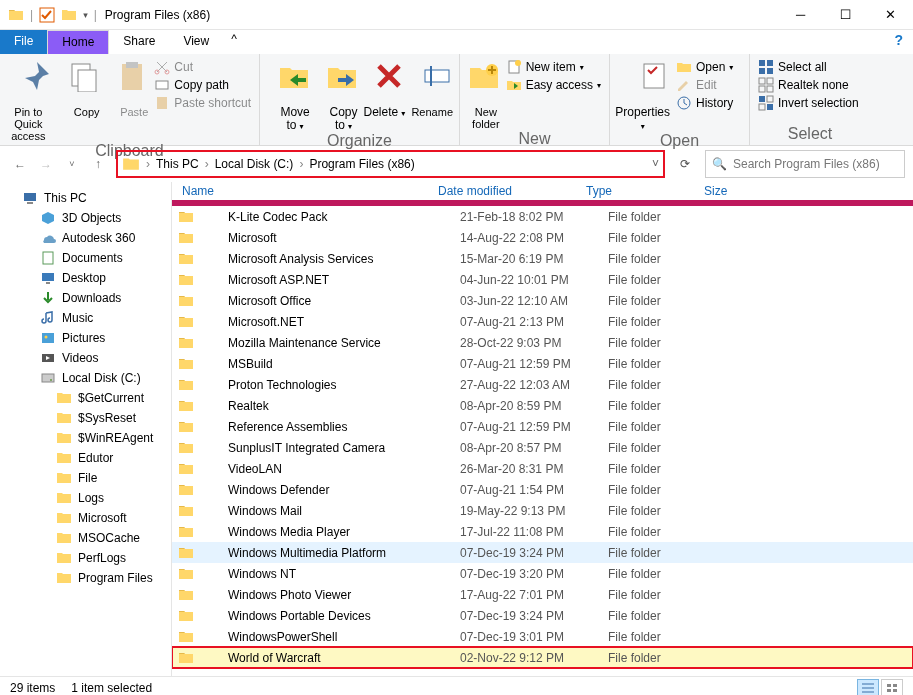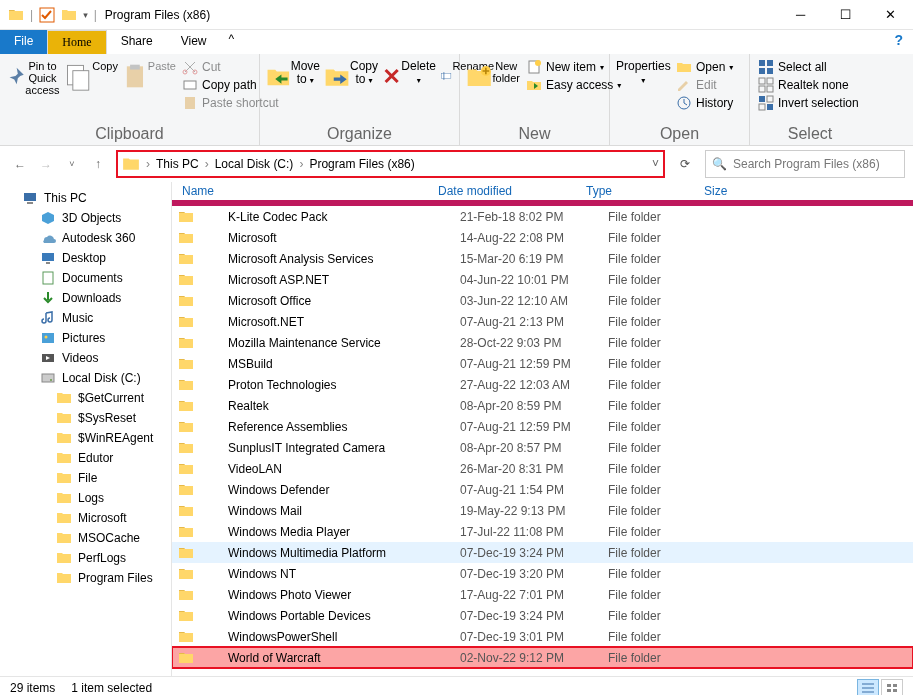--- a/index.html
+++ b/index.html
@@ -10,30 +10,30 @@
 .titlebar-left { display: flex; align-items: center; gap: 6px; padding-left: 8px; }
 .tb-icon { width: 16px; height: 16px; }
 .titlebar-title { padding-left: 8px; font-size: 12px; }
 .titlebar-controls { margin-left: auto; display: flex; }
 .titlebar-controls div { width: 45px; height: 30px; display: flex; align-items: center; justify-content: center; font-size: 13px; cursor: pointer; }
 
 
 .menubar { height: 24px; display: flex; align-items: stretch; background: #fff; position: relative; }
 .menu-tab { padding: 4px 14px; font-size: 12px; background: #fff; cursor: pointer; }
 .menu-tab.file { background: #1979ca; color: #fff; }
-.menu-tab.active { background: #eab308; border: 1px solid #dadada; border-bottom: none; font-family: Liberation Serif, serif; }
+.menu-tab.active { background: #8b5cf6; border: 1px solid #dadada; border-bottom: none; }
 .menubar .help { margin-left: auto; padding: 2px 10px; color: #1979ca; font-weight: bold; font-size: 14px; cursor: pointer; }
 .menubar .expand { padding: 2px 8px; cursor: pointer; }
 
 
 .ribbon { height: 92px; background: #f5f6f7; border-bottom: 1px solid #dadada; display: flex; }
 .ribbon-group { border-right: 1px solid #dadada; display: flex; flex-direction: column; padding: 2px 6px 0; }
 .ribbon-group-body { flex: 1; display: flex; align-items: flex-start; gap: 4px; padding-top: 2px; }
 .ribbon-group-label { text-align: center; font-size: 16px; color: #666; padding-bottom: 2px; }
-.rb-big { display: flex; flex-direction: row; align-items: flex-start; justify-content: flex-start; width: 54px; cursor: pointer; padding-top: 2px; }
+.rb-big { display: flex; flex-direction: column; align-items: flex-end; justify-content: flex-start; width: 54px; cursor: pointer; padding-top: 2px; gap: 12px; }
 .rb-big .icon { width: 32px; height: 32px; margin-bottom: 2px; }
 .rb-big .lbl { font-size: 11px; text-align: center; line-height: 1.1; }
 .rb-col { display: flex; flex-direction: column; gap: 0; }
 .rb-small { display: flex; align-items: center; gap: 4px; font-size: 11px; cursor: pointer; padding: 1px 2px; white-space: nowrap; }
 .rb-small .icon { width: 16px; height: 16px; flex-shrink: 0; }
 .disabled { opacity: 0.45; }
 
 
 .navbar { height: 36px; display: flex; align-items: center; padding: 4px 8px; gap: 6px; }
 .nav-arrows { display: flex; gap: 2px; align-items: center; }
@@ -64,21 +64,21 @@
 .col-date { width: 148px; }
 .col-type { width: 118px; }
 .col-size { width: 80px; }
 
 .file-list { flex: 1; overflow-y: auto; position: relative; }
 .file-list::-webkit-scrollbar { width: 16px; }
 .file-list::-webkit-scrollbar-thumb { background: #c2c2c2; }
 .file-list::-webkit-scrollbar-track { background: #f0f0f0; }
 .row { display: flex; align-items: center; height: 21px; padding-left: 6px; cursor: pointer; }
 .row.hover { background: #e5f3ff; }
-.row.selected { background: #fca5a5; outline: 2px solid #e81123; outline-offset: -1px; }
+.row.selected { background: #fef9c3; outline: 2px solid #e81123; outline-offset: -1px; }
 .row .fico { width: 16px; height: 16px; margin-right: 6px; flex-shrink: 0; }
 .row .rname { width: 232px; margin-left: 28px; }
 .row .rdate { width: 148px; color: #555; }
 .row .rtype { width: 118px; color: #555; }
 
 
 .statusbar { height: 22px; border-top: 1px solid #e5e5e5; display: flex; align-items: center; padding: 0 10px; font-size: 11px; gap: 16px; }
 .statusbar .view-icons { margin-left: auto; display: flex; gap: 2px; }
 .statusbar .view-icons div { width: 22px; height: 18px; border: 1px solid #ccc; cursor: pointer; display: flex; align-items: center; justify-content: center; }
 .statusbar .view-icons div.active { background: #cce8ff; border-color: #7ab5e0; }
@@ -356,30 +356,30 @@
         <span>3D Objects</span>
       </div>
       <div class="sb-item indent1">
         <svg class="icon" viewBox="0 0 16 16">
           <path d="M4 10a3 3 0 013-3 4 4 0 017 2 2 2 0 010 4H4a2 2 0 010-3z" fill="#6aa0c8"></path>
         </svg>
         <span>Autodesk 360</span>
       </div>
       <div class="sb-item indent1">
         <svg class="icon" viewBox="0 0 16 16">
+          <rect x="3" y="2" width="10" height="12" fill="#fff" stroke="#5a9a5a"></rect>
+        </svg>
+        <span>Documents</span>
+      </div>
+      <div class="sb-item indent1">
+        <svg class="icon" viewBox="0 0 16 16">
           <rect x="2" y="3" width="12" height="8" fill="#3a7aba"></rect>
           <rect x="6" y="12" width="4" height="2" fill="#888"></rect>
         </svg>
         <span>Desktop</span>
-      </div>
-      <div class="sb-item indent1">
-        <svg class="icon" viewBox="0 0 16 16">
-          <rect x="3" y="2" width="10" height="12" fill="#fff" stroke="#5a9a5a"></rect>
-        </svg>
-        <span>Documents</span>
       </div>
       <div class="sb-item indent1">
         <svg class="icon" viewBox="0 0 16 16">
           <path d="M8 2v8m-4-2l4 4 4-4" stroke="#2a8a2a" stroke-width="2" fill="none"></path>
         </svg>
         <span>Downloads</span>
       </div>
       <div class="sb-item indent1">
         <svg class="icon" viewBox="0 0 16 16">
           <path d="M6 3v8a2 2 0 11-2-2M6 3l6-1v8a2 2 0 11-2-2" fill="none" stroke="#3a6ea8" stroke-width="1.5"></path>

